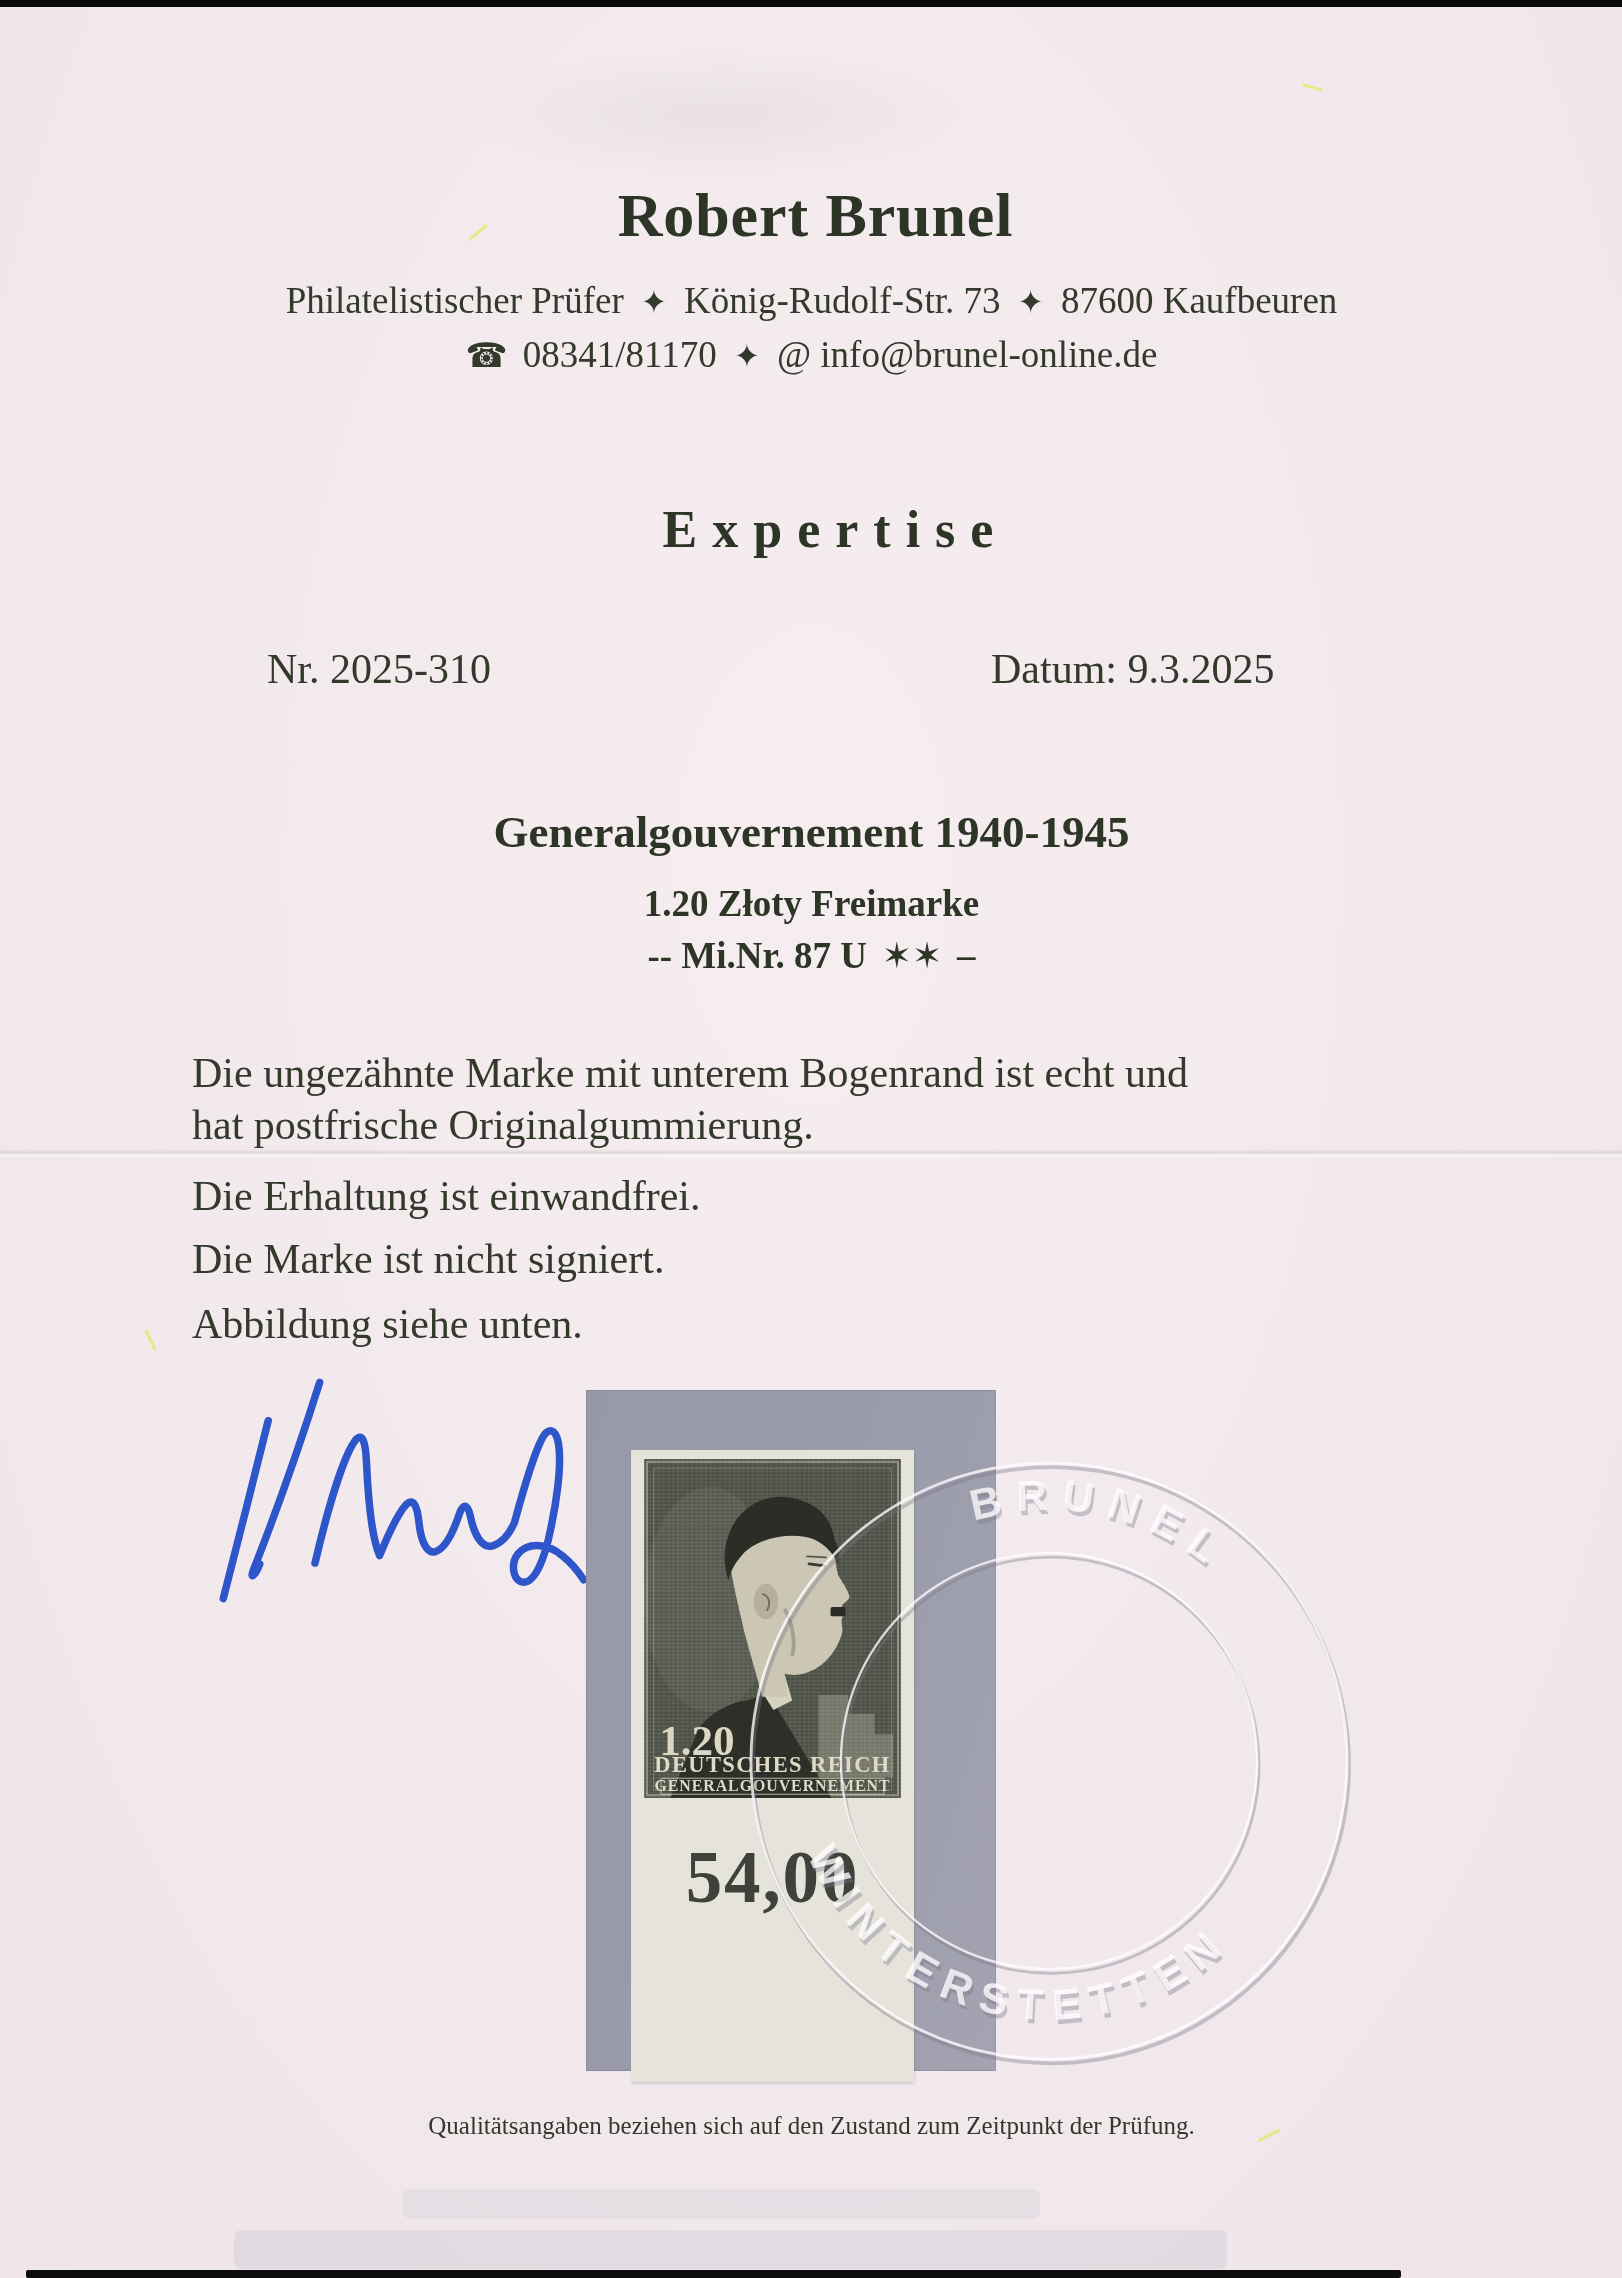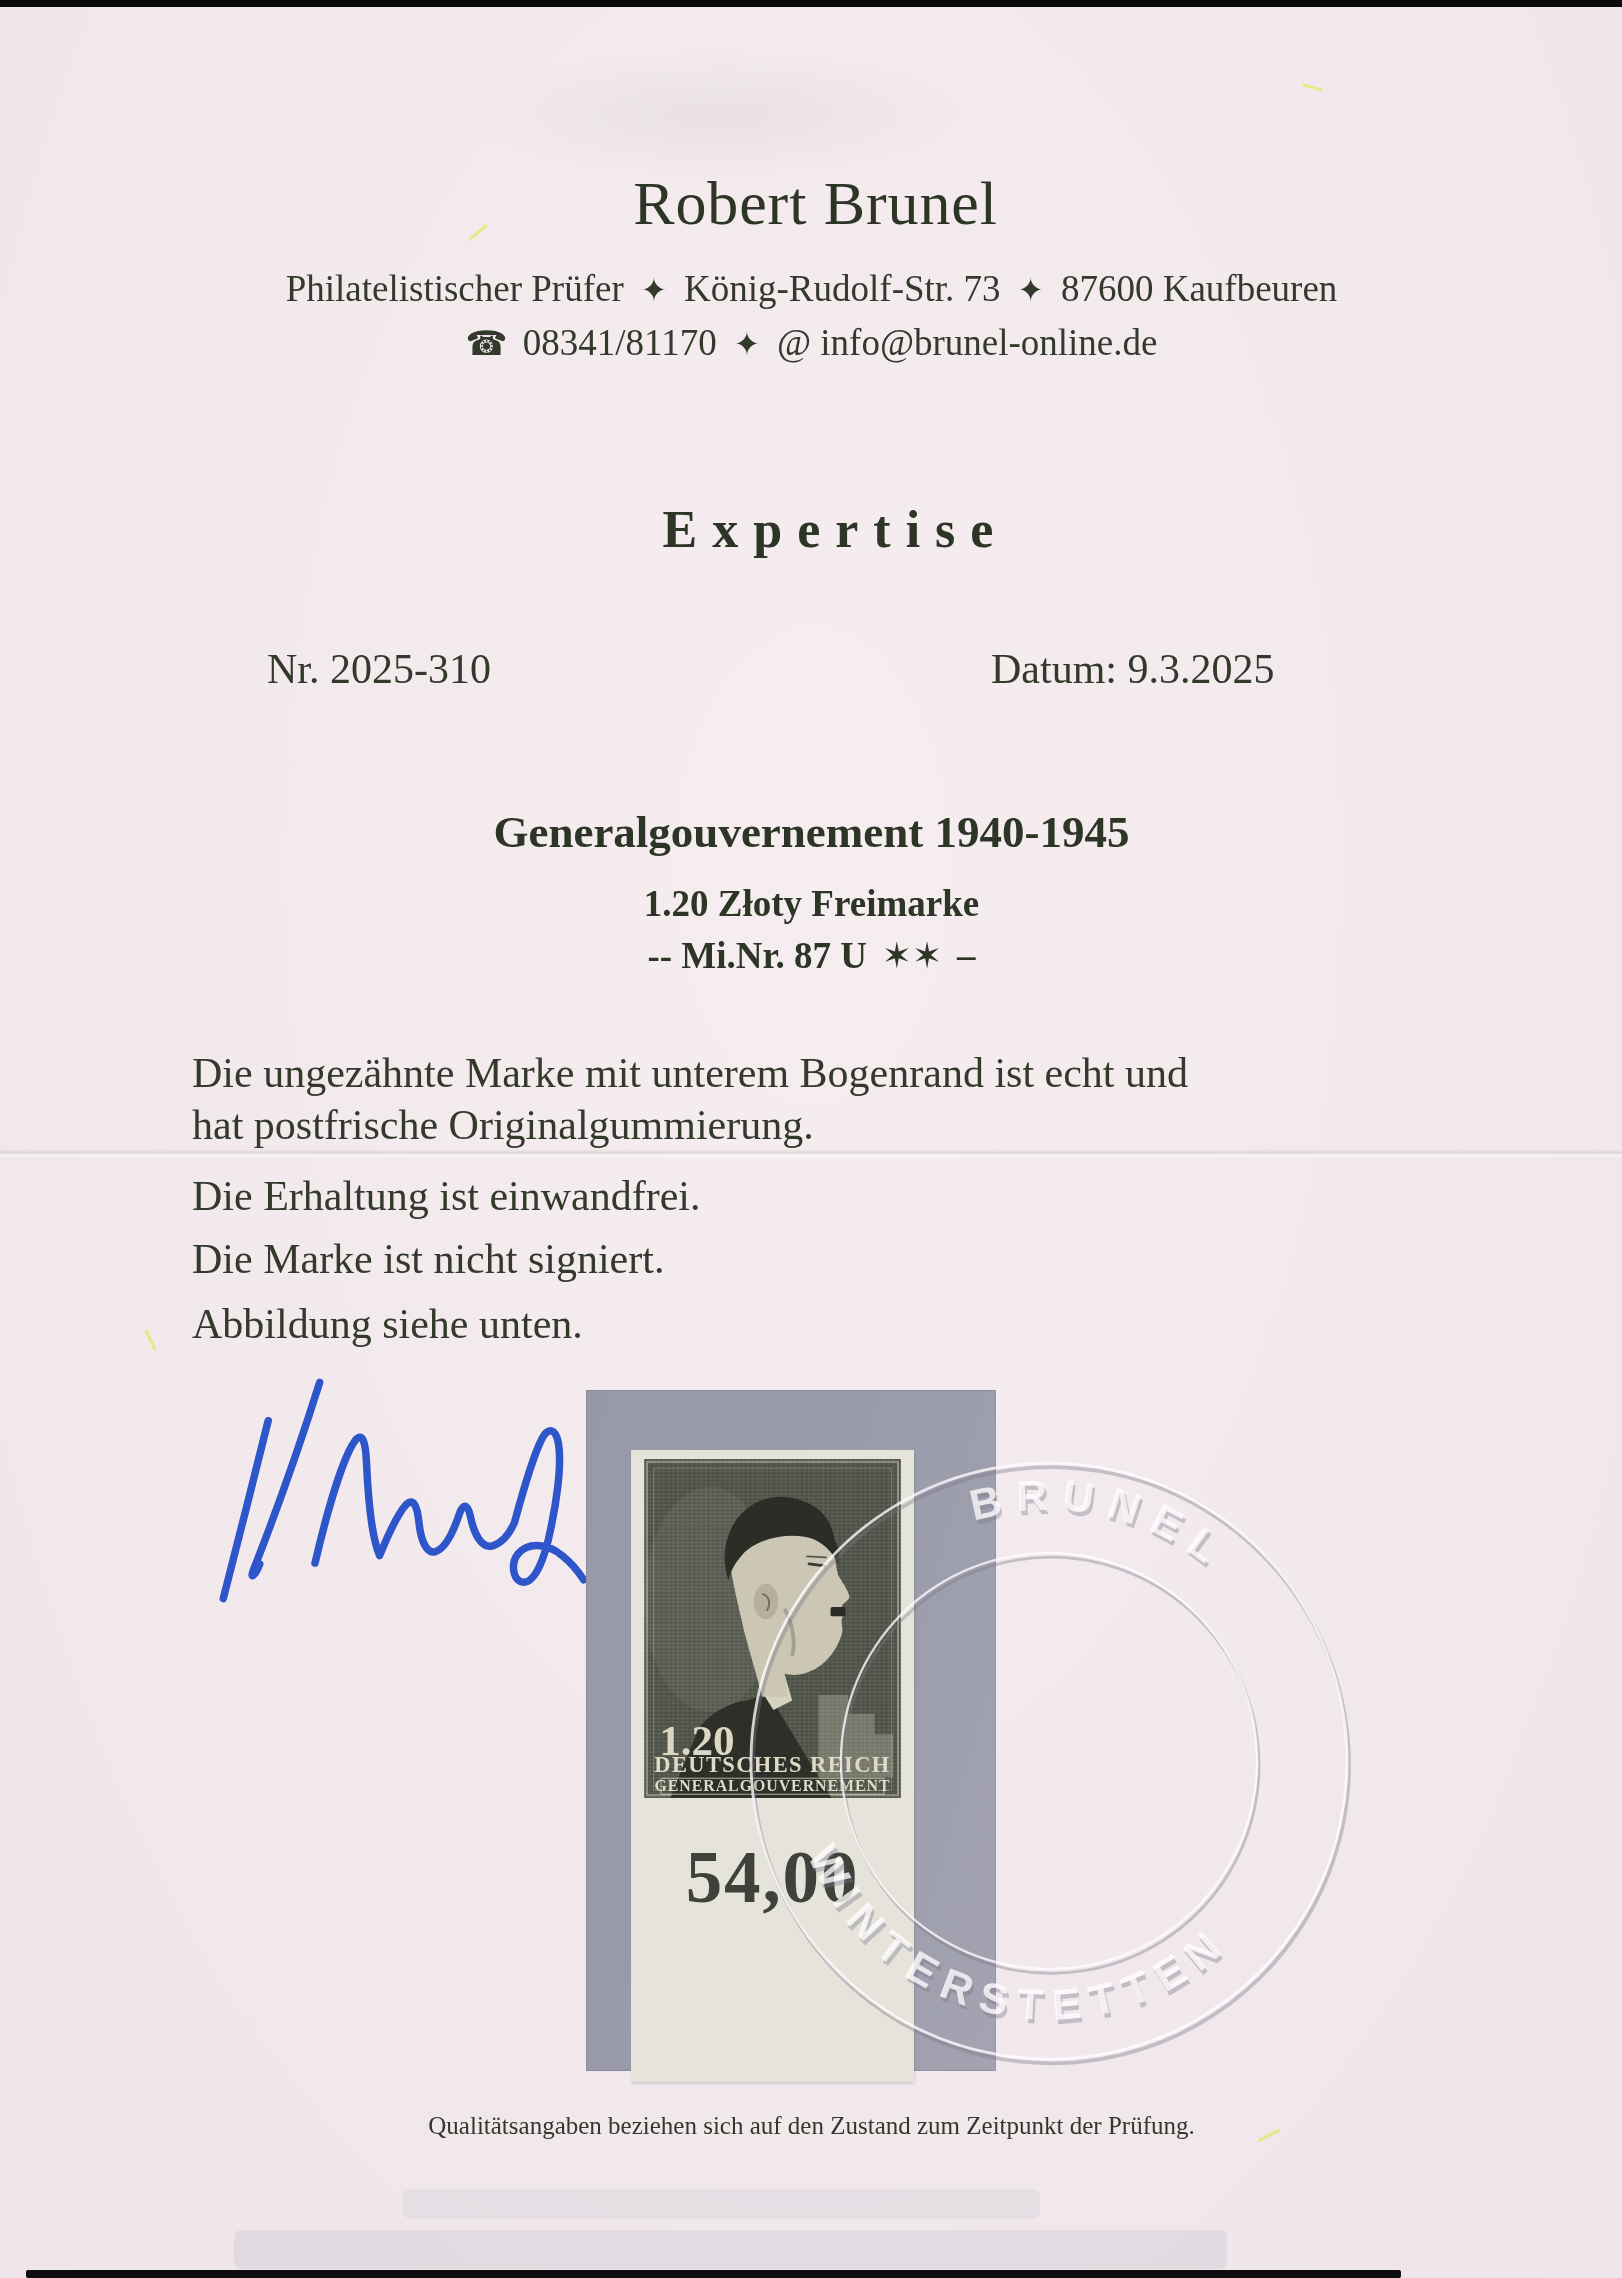--- a/index.html
+++ b/index.html
@@ -20,21 +20,21 @@
   .bleed{position:absolute;border-radius:7.5px;}
   .bleed-a{left:468px;top:49px;width:506px;height:131px;background:radial-gradient(ellipse at center, rgba(110,105,115,0.08), rgba(110,105,115,0) 70%);}
   .bleed-b{left:403px;top:2189px;width:637px;height:30px;background:rgba(140,155,165,0.10);}
   .bleed-c{left:234px;top:2230px;width:993px;height:39px;background:rgba(140,150,170,0.14);}
   .fiber{position:absolute;background:#e6e64f;opacity:0.65;height:2.8px;border-radius:1.9px;}
   
   .crease{position:absolute;left:0;top:1149px;width:1623px;height:9.4px;
     background:linear-gradient(180deg, rgba(0,0,0,0) 0%, rgba(90,75,85,0.12) 40%, rgba(255,255,255,0.55) 72%, rgba(0,0,0,0) 100%);}
   
   .letterhead{position:absolute;top:171px;left:0;width:1623px;text-align:center;}
-  .ph-name{font-size:62px;line-height:64px;font-weight:normal;margin:0;letter-spacing:0.9px;color:#2d3526;padding-left:8px;}
+  .ph-name{font-size:62px;line-height:64px;font-weight:bold;margin:12px;letter-spacing:0.9px;color:#2d3526;padding-left:8px;}
   .hline{font-size:37px;line-height:41px;margin:0;}
   .hline.l2{margin-top:33px;}
   .hline.l3{margin-top:11.2px;}
   .hline.l4{margin-top:15px;}
   .glyph{font-family:"DejaVu Sans", sans-serif;font-size:32px;padding:0 7.5px;}
   .tel{font-family:"DejaVu Sans", sans-serif;font-size:34px;padding-right:5.6px;}
   
   .expertise{position:absolute;top:500px;left:0;width:1623px;text-align:center;
     font-size:52px;font-weight:bold;letter-spacing:15px;color:#2d3526;padding-left:24px;}
   .nr{position:absolute;top:645px;left:267px;font-size:42px;}

